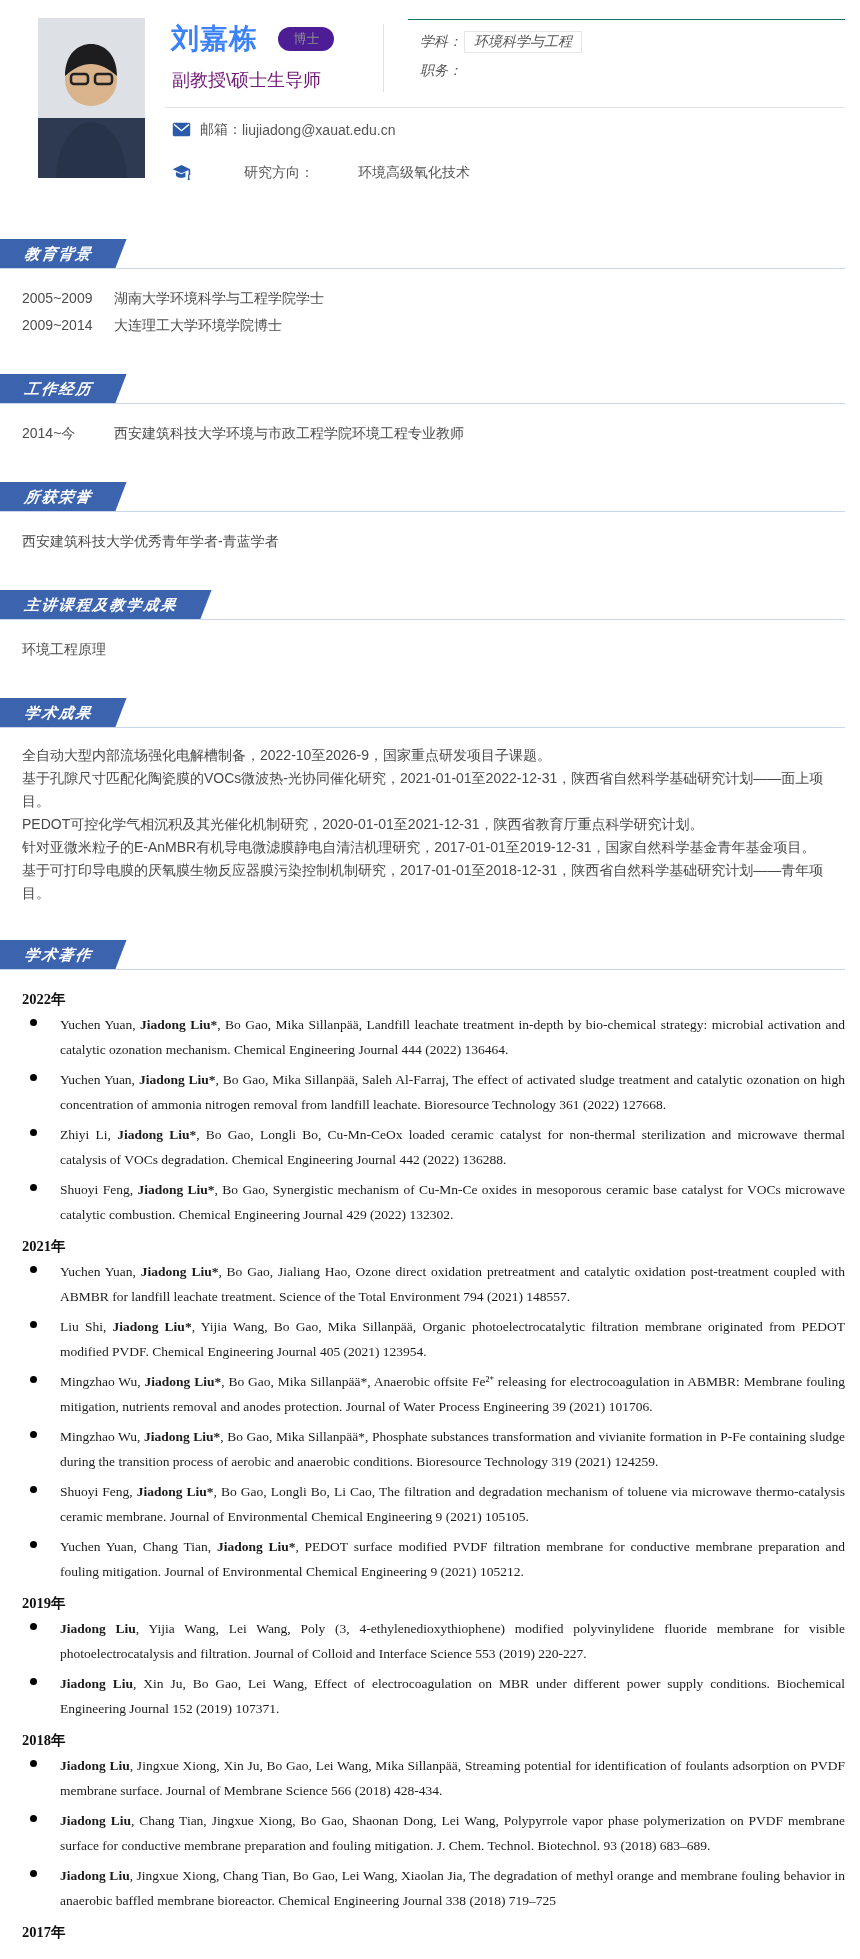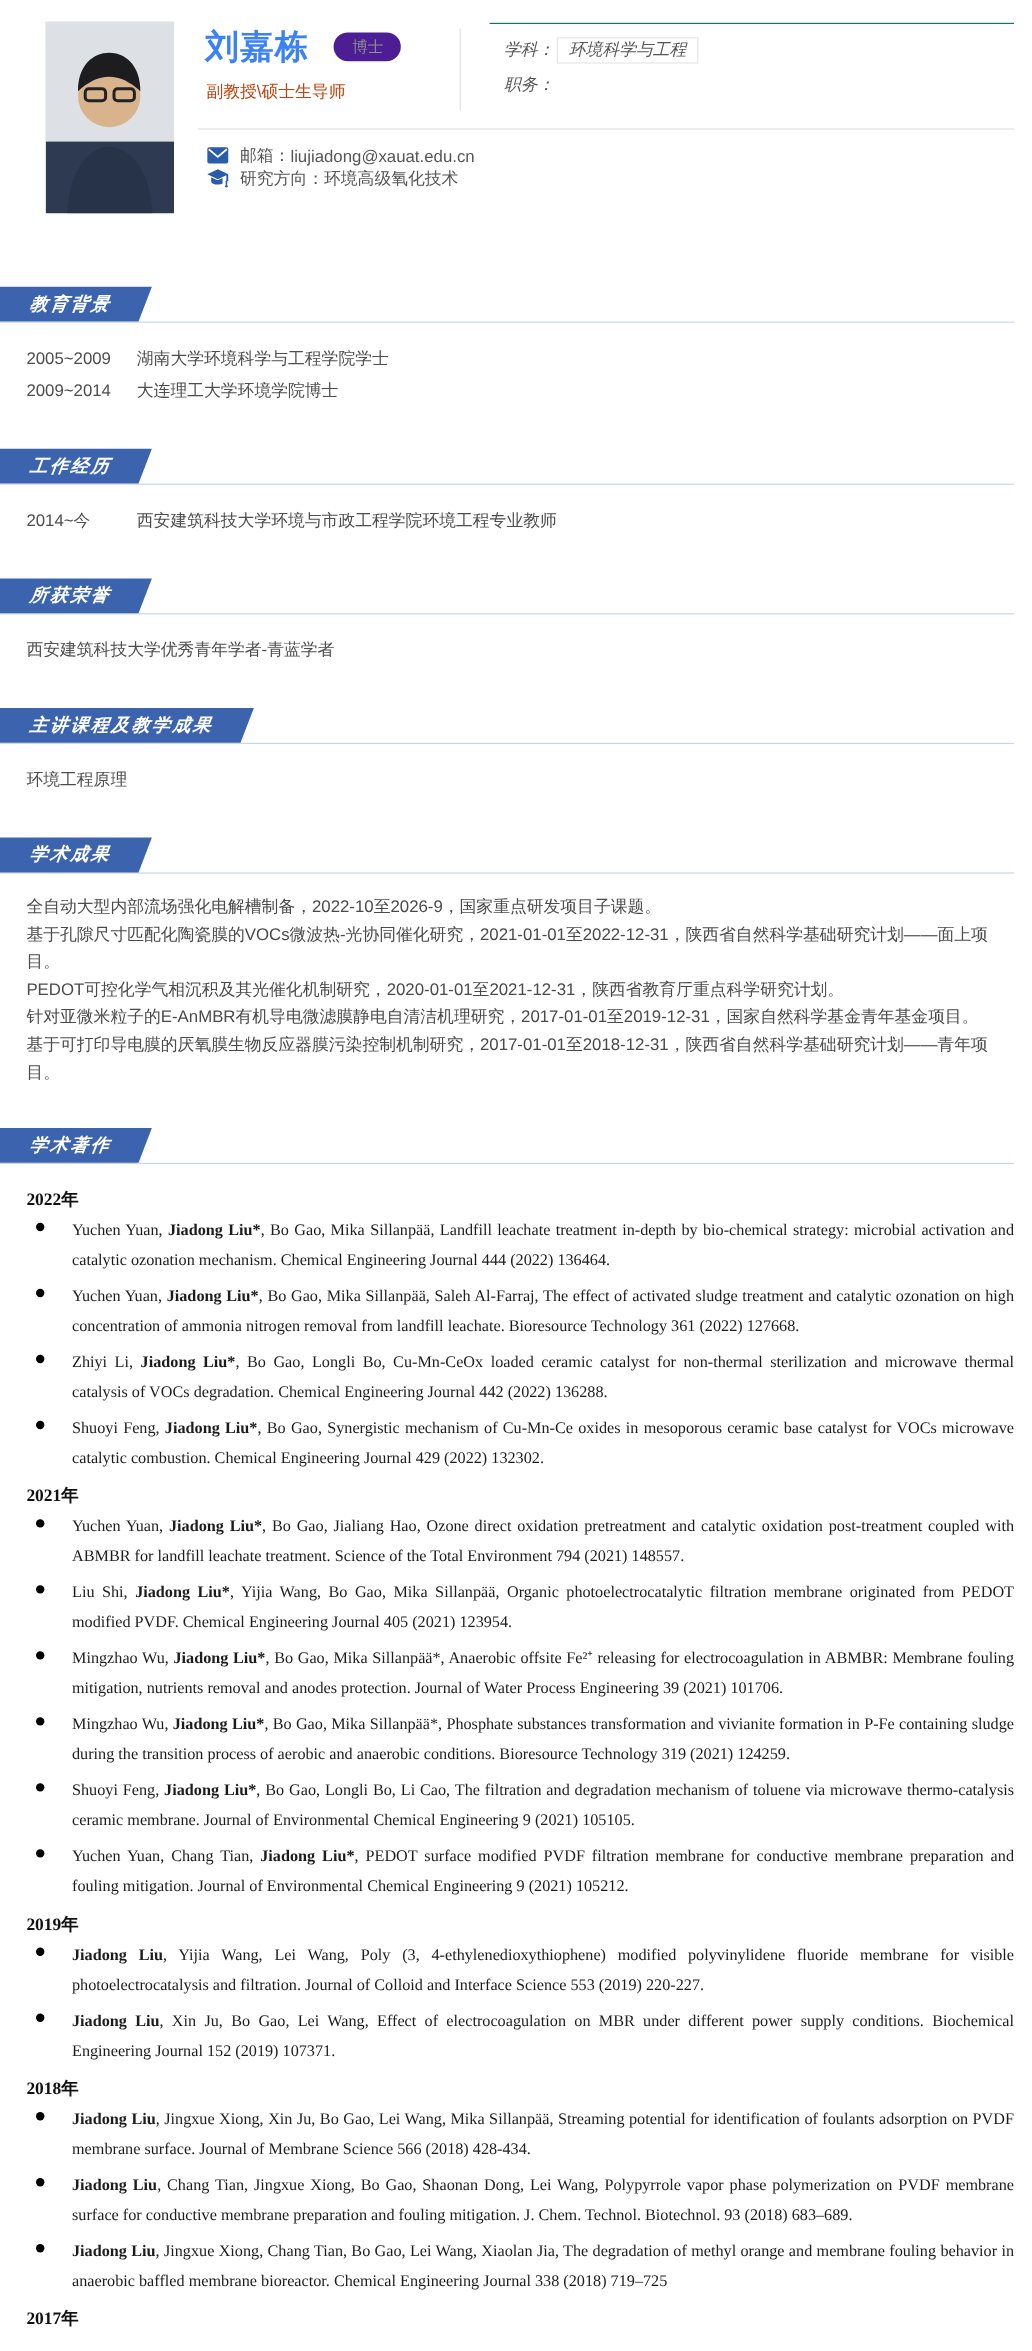--- a/index.html
+++ b/index.html
@@ -6,30 +6,30 @@
   body{width:860px;min-height:1959px;overflow-x:hidden;font-family:"Liberation Sans",sans-serif;color:#4d4d4d;}
   .page{position:relative;width:860px;}
 
   
   header{position:relative;height:200px;}
   .photo{position:absolute;left:38px;top:18px;width:107px;height:160px;overflow:hidden;background:#d7dbe0;}
   .photo svg{display:block;width:100%;height:100%;}
   .name-row{position:absolute;left:171px;top:20px;white-space:nowrap;}
   .teacher-name{display:inline-block;margin:0;font-size:28px;font-weight:bold;color:#3b82f6;letter-spacing:1px;}
   .badge{display:inline-block;margin-left:16px;transform:translateY(-5px);background:#4c1d95;color:#8f8f8f;font-size:13px;padding:3px 15px;border-radius:14px;}
-  .subtitle{position:absolute;left:172px;top:68px;font-size:14px;color:#c2410c;}
+  .subtitle{position:absolute;left:172px;top:68px;font-size:18px;color:#701a75;}
   .vdivider{position:absolute;left:383px;top:24px;width:1px;height:68px;background:#e0e0e0;}
   .header-right{position:absolute;left:408px;top:19px;right:15px;border-top:1px solid #0f766e;padding-top:11px;font-style:italic;}
   .meta-row{font-size:14px;color:#555;margin:0 0 9px 12px;}
   .meta-row .boxed{display:inline-block;border:1px solid #e6e6e6;padding:1px 9px;margin-left:2px;color:#555;}
   .hdivider{position:absolute;left:165px;top:107px;right:15px;height:1px;background:#e3e3e3;}
   .contact-row{position:absolute;left:172px;font-size:14px;color:#555;display:flex;align-items:center;}
   .contact-row .cicon{width:19px;height:19px;margin-right:9px;flex:0 0 auto;}
   .contact-email{top:120px;}
-  .contact-research{top:139px;}
+  .contact-research{top:163px;gap:44px;}
 
   
   .section-head{position:relative;height:30px;border-bottom:1px solid #c9d6ea;margin:32px 15px 0 0;}
   .banner{position:absolute;left:-6px;bottom:0;height:29px;line-height:29px;background:#3c63ad;transform:skewX(-21deg);padding:0 27px 0 32px;color:#fff;font-weight:bold;font-size:15px;letter-spacing:2px;white-space:nowrap;}
   .section-head:first-of-type{margin-top:38px;}
 
   
   .section-body{padding:16px 15px 2px 22px;font-size:14px;color:#4d4d4d;}
   .plain-row{line-height:27px;white-space:nowrap;}
   .plain-row .period{display:inline-block;min-width:78px;}

